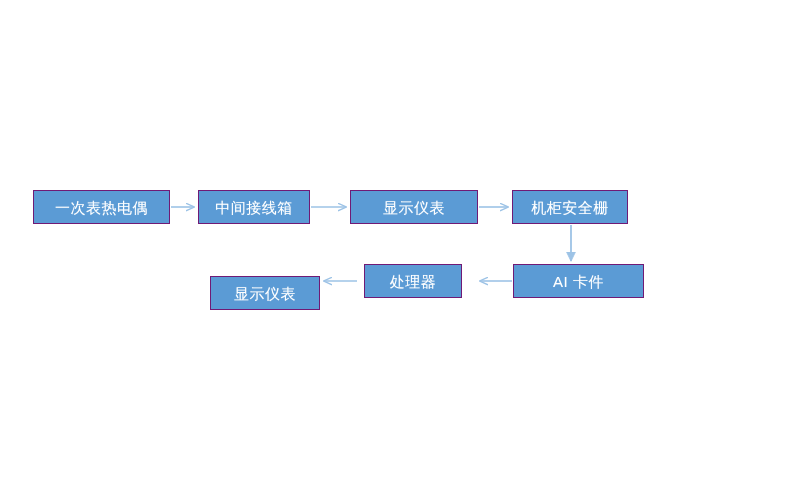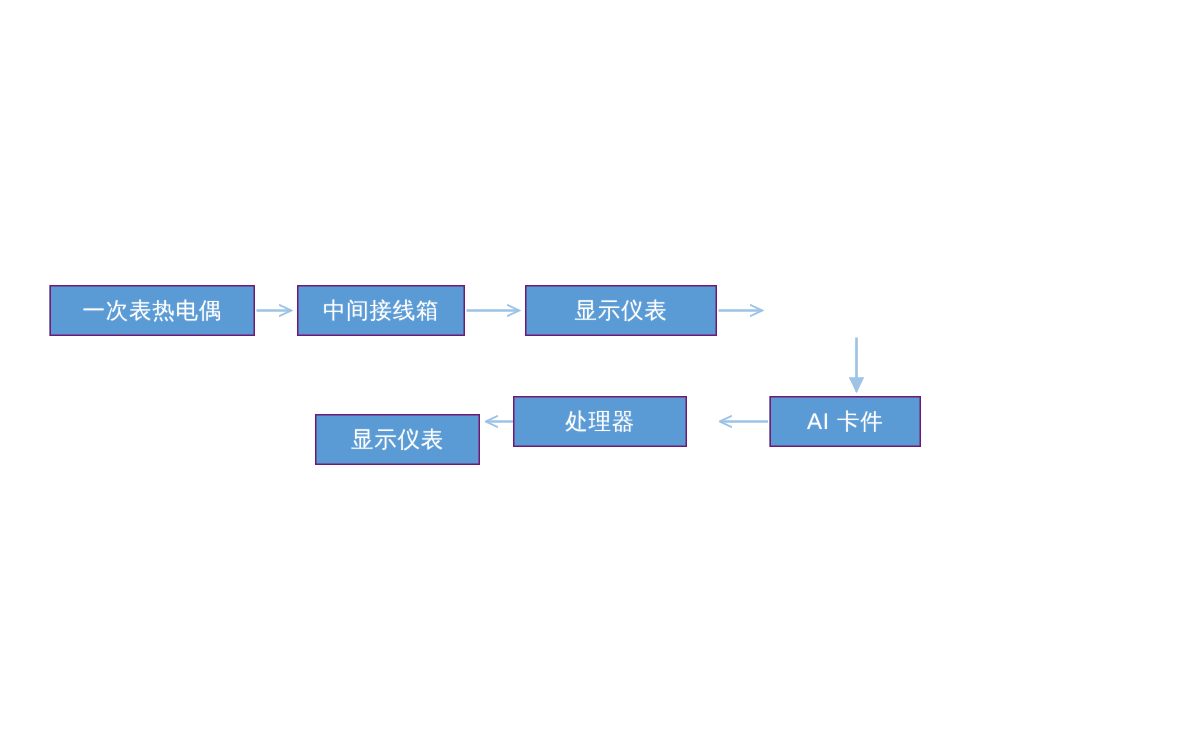--- a/index.html
+++ b/index.html
@@ -86,26 +86,29 @@
   </div>
 
   <div class="node" style="left:198px; top:190px; width:112px; height:34px;">
     <span class="label">中间接线箱</span>
   </div>
 
   <div class="node" style="left:350px; top:190px; width:128px; height:34px;">
     <span class="label">显示仪表</span>
   </div>
 
+  <div class="node" style="left:512px; top:190px; width:116px; height:34px;">
+    <span class="label">机柜安全栅</span>
+  </div>
 
-  <div class="node" style="left:513px; top:264px; width:101px; height:34px;">
+  <div class="node" style="left:513px; top:264px; width:131px; height:34px;">
     <span class="label">AI 卡件</span>
   </div>
 
-  <div class="node" style="left:342px; top:264px; width:116px; height:34px;">
+  <div class="node" style="left:364px; top:264px; width:98px; height:34px;">
     <span class="label">处理器</span>
   </div>
 
   <div class="node" style="left:210px; top:276px; width:110px; height:34px;">
     <span class="label">显示仪表</span>
   </div>
 
 </div>
 
 </body></html>

